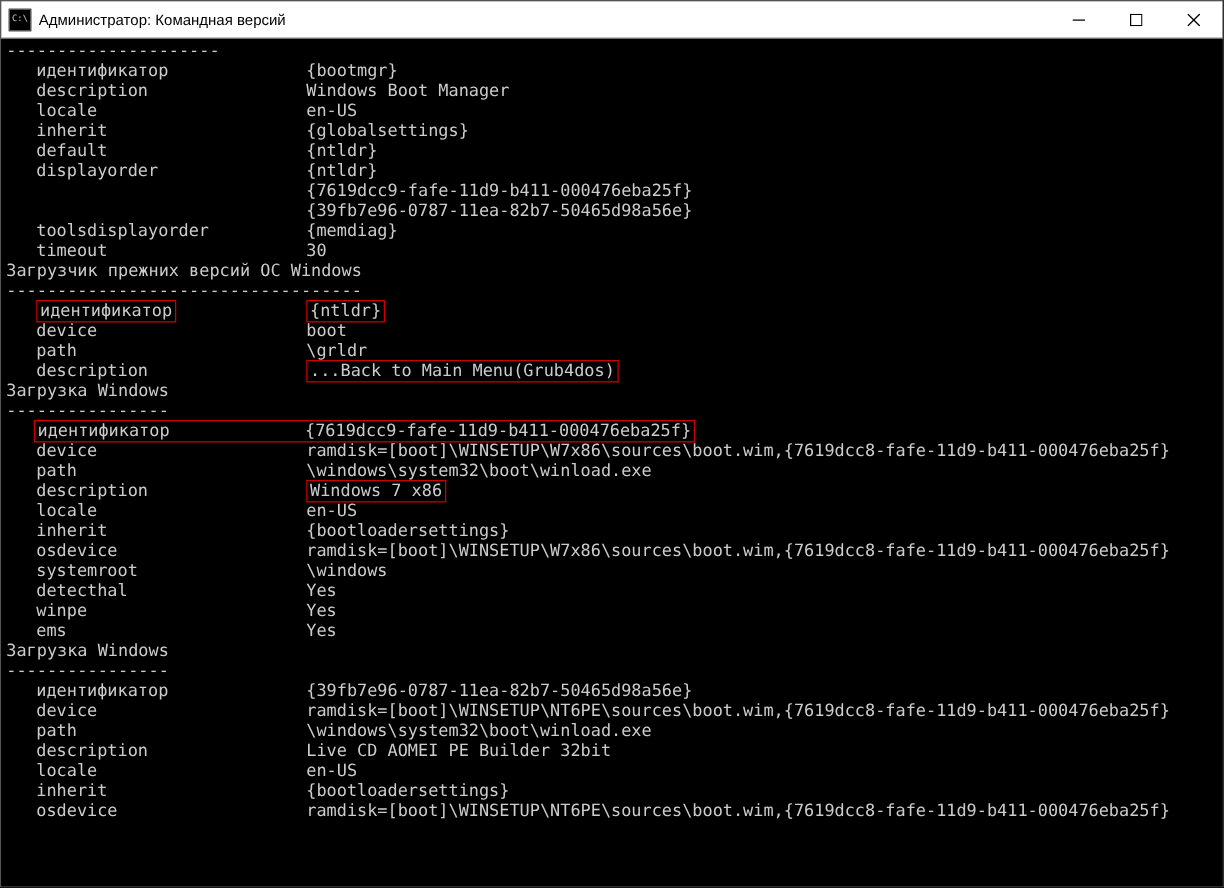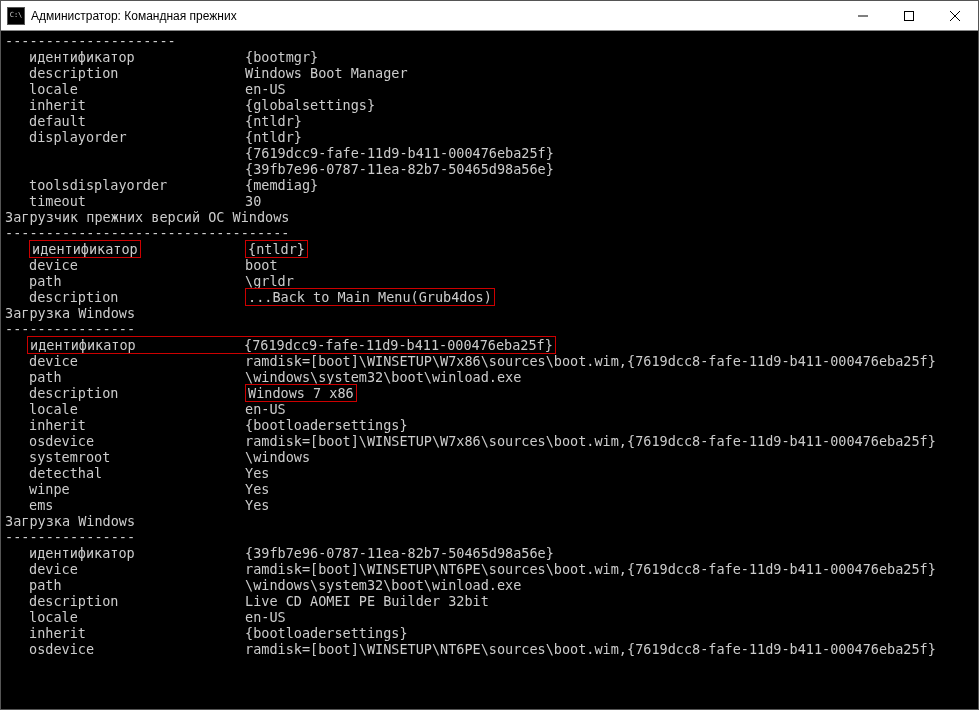--- a/index.html
+++ b/index.html
@@ -84,21 +84,21 @@
   .highlight-inline { border: 1px solid #c00; padding: 0 2px; margin: -1px 0; display: inline-block; }
 </style>
 </head>
 <body>
 
 <div class="window">
   <div class="titlebar">
     <div class="title-icon">
         <span>C:\</span>
       </div>
-    <div class="title-text">Администратор: Командная прежних</div>
+    <div class="title-text">Администратор: Командная версий</div>
     <div class="win-controls">
       <div class="win-btn">
         <svg width="10" height="10">
             <line x1="0" y1="5" x2="10" y2="5"></line>
           </svg>
       </div>
       <div class="win-btn">
         <svg width="10" height="10">
             <rect x="0.5" y="0.5" width="9" height="9"></rect>
           </svg>

